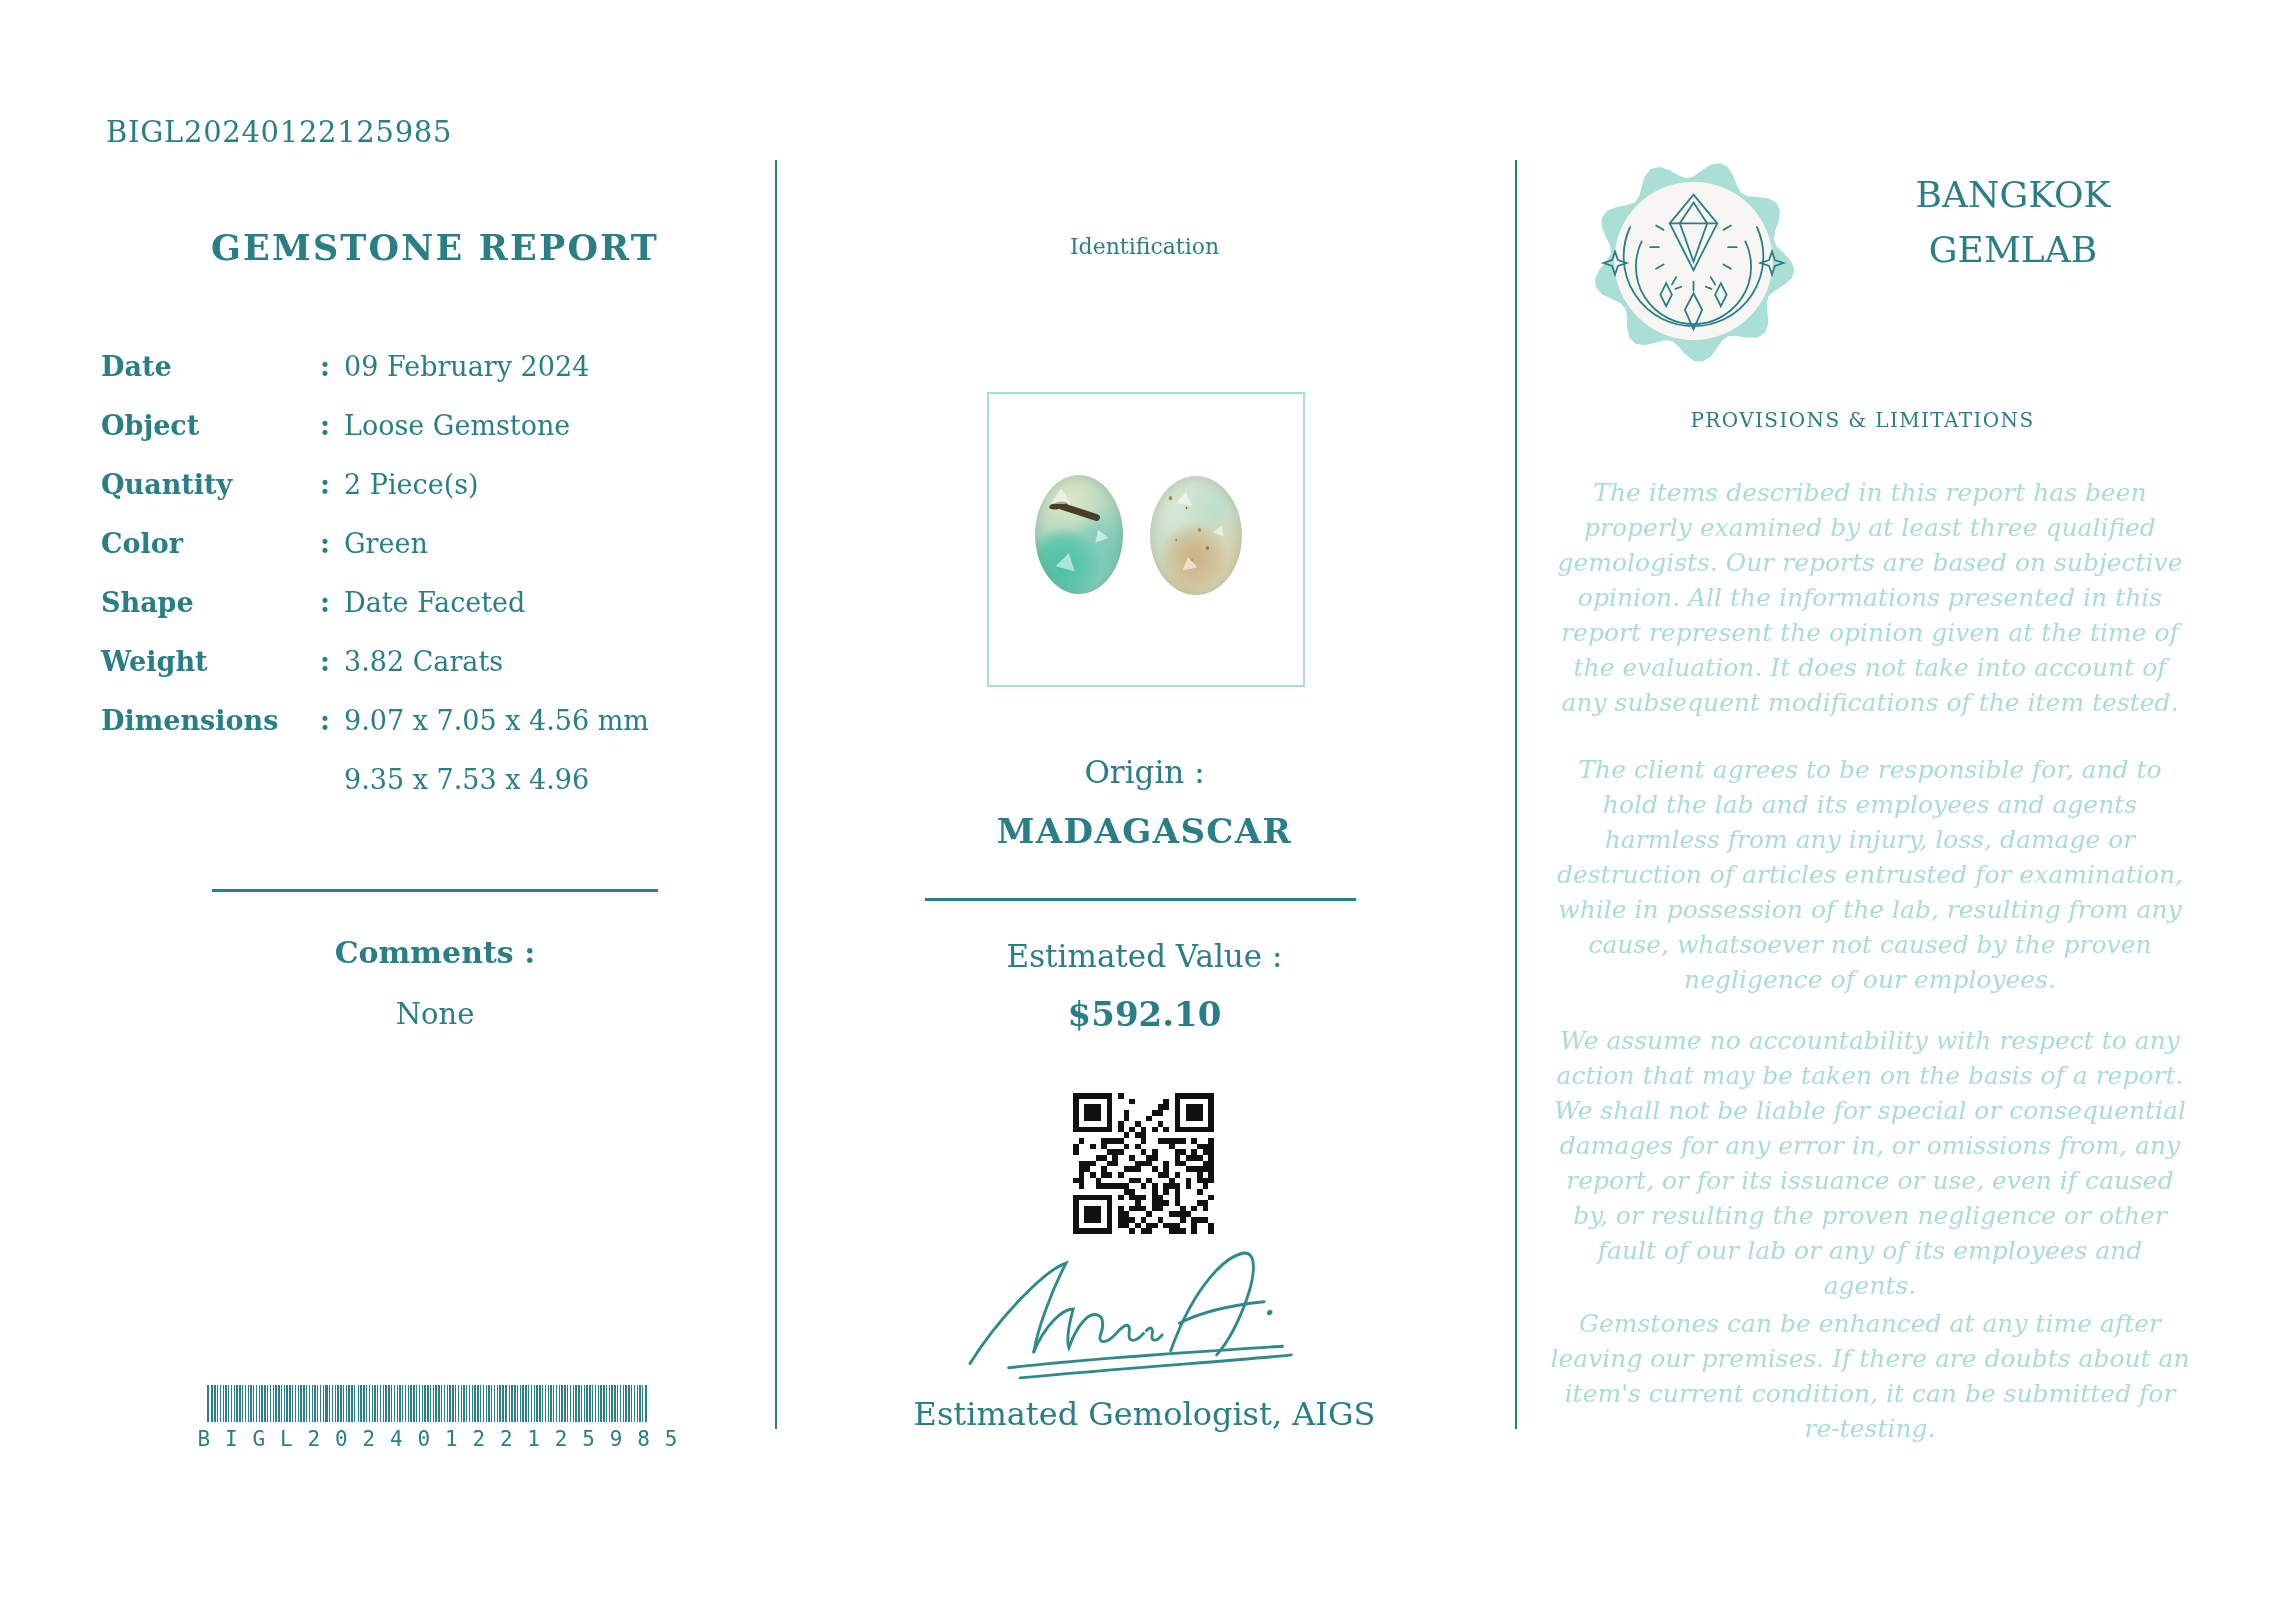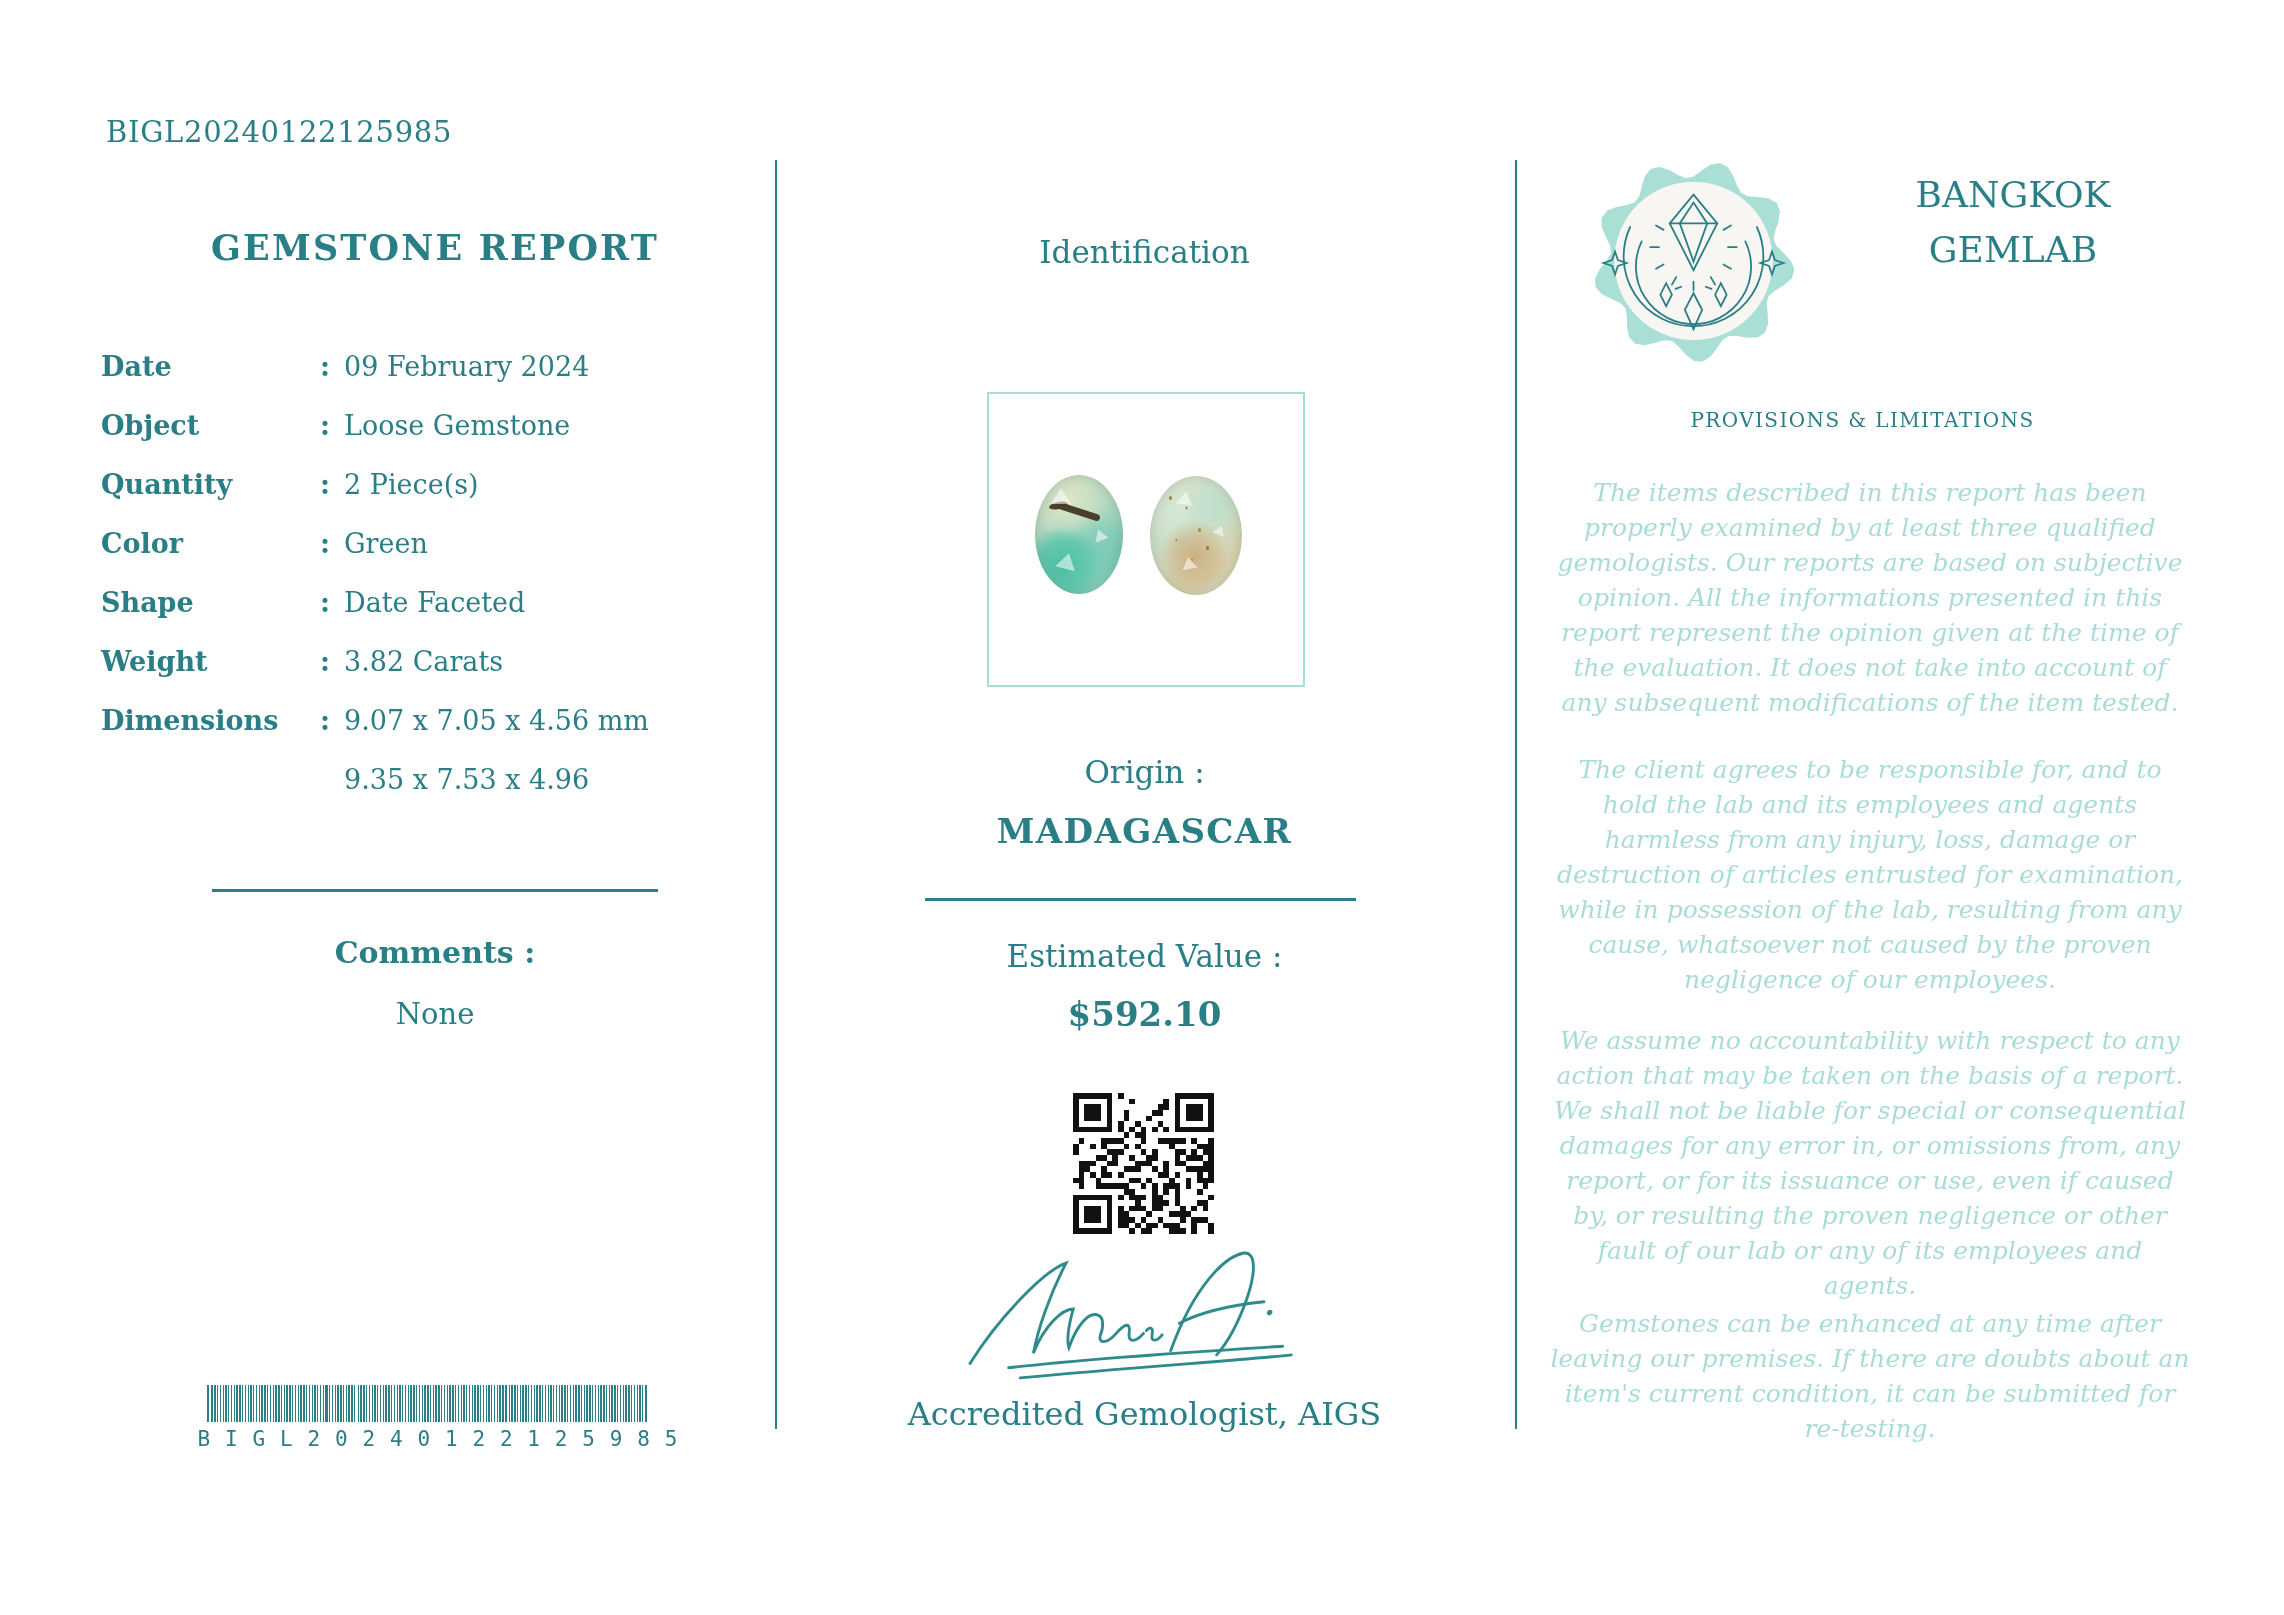--- a/index.html
+++ b/index.html
@@ -22,21 +22,21 @@
   #rule-left{left:212px;top:889px;width:446px;}
   #comments-label{left:97px;top:935px;width:676px;font-size:30px;font-weight:bold;}
   #comments-value{left:97px;top:997px;width:676px;font-size:29px;}
   #barcode{left:207px;top:1385px;width:460px;height:37px;display:flex;align-items:stretch;}
   #barcode .bar{height:100%;background:#2a7e86;}
   #barcode .gap{height:100%;background:#ffffff;}
   #barcode-text{left:180px;top:1427px;width:515px;font-family:"DejaVu Sans Mono","Liberation Mono",monospace;font-size:21px;word-spacing:2.2px;}
 
   
   .mid{left:775px;width:739px;}
-  #identification-heading{top:234px;font-size:31px;}
+  #identification-heading{top:234px;font-size:22px;}
   #identification-result{top:321px;font-size:34px;font-weight:bold;letter-spacing:2.2px;}
   #photo-box{left:987px;top:392px;width:314px;height:291px;border:2.9px solid #a5ded6;background:#ffffff;}
   .stone{position:absolute;border-radius:50%;}
   #stone-left{
     left:46px;top:81px;width:88px;height:119px;
     background:
       radial-gradient(ellipse 60% 45% at 32% 76%, #4cc0a6 0%, #63c8ad 45%, rgba(99,200,173,0) 72%),
       radial-gradient(ellipse 55% 40% at 72% 62%, #7fccb9 0%, rgba(127,204,185,0) 70%),
       radial-gradient(ellipse 60% 45% at 38% 22%, #dde6c4 0%, rgba(221,230,196,0) 75%),
       linear-gradient(160deg,#cfe0c2 0%,#b6d9c2 35%,#77cbb3 70%,#8ed2bd 100%);
@@ -773,21 +773,21 @@
         <path d="M284,122 C290,116 294,118 292,128 C290,138 298,138 306,128"></path>
         <path d="M318,150 C352,56 396,18 420,14 C438,12 436,44 424,78 C412,112 396,140 382,156"></path>
         <path d="M330,112 C364,94 410,86 448,82"></path>
         <path d="M455,96 C457,94 459,96 457,98 C455,100 453,98 455,96"></path>
         <path d="M92,174 C210,160 412,148 474,144"></path>
         <path d="M108,188 C256,174 436,162 486,156"></path>
       </g>
     </svg>
   </div>
 
-  <div class="abs center mid" id="signer-title">Accredited Gemologist, AIGS</div>
+  <div class="abs center mid" id="signer-title">Estimated Gemologist, AIGS</div>
 
   <div class="abs" id="logo-badge">
     <svg width="209" height="216" viewBox="0 0 290 300">
       <path id="scallop-path" fill="#aadfd6" d="M280.3,147.0L285.2,159.3L281.6,171.1L271.0,180.7L258.4,188.3L249.4,195.7L246.6,205.6L247.9,219.0L248.7,234.0L244.5,246.5L234.2,253.3L219.8,253.8L205.3,251.5L193.7,251.4L185.1,257.2L177.5,268.3L168.5,280.3L157.3,287.2L145.0,285.7L133.6,276.9L124.0,265.8L115.2,258.3L104.9,257.2L91.9,260.8L77.3,264.2L64.3,262.3L55.8,253.3L52.8,239.2L52.6,224.6L50.6,213.1L43.4,205.6L31.2,200.1L17.8,193.3L9.0,183.4L8.4,171.1L15.1,158.4L24.3,147.0L30.2,137.0L29.5,126.6L23.7,114.5L17.8,100.7L17.4,87.5L24.9,77.6L38.2,72.2L52.6,69.4L63.5,65.5L69.6,57.2L73.0,44.1L77.3,29.8L85.5,19.4L97.6,16.6L111.3,21.0L124.0,28.2L135.0,32.2L145.0,29.7L155.9,21.9L168.5,13.7L181.4,11.0L192.4,16.6L200.1,28.8L205.3,42.5L211.1,52.6L220.4,57.2L233.8,58.2L248.7,60.0L260.3,66.3L265.1,77.6L263.2,91.9L258.4,105.7L256.3,117.2L260.5,126.6L270.1,136.1L280.3,147.0Z"></path>
       <circle cx="145" cy="147" r="110" fill="#f8f6f2"></circle>
       <g stroke="#2a7e86" stroke-width="2.5" fill="none" stroke-linecap="round">
         <path d="M57,100 A 97 97 0 1 0 233,100"></path>
         <path d="M73,120 A 80 80 0 1 0 217,120"></path>
         <polygon points="145,55 178,95 145,160 112,95"></polygon>
         <polygon points="145,66 164,95 145,148 126,95"></polygon>

